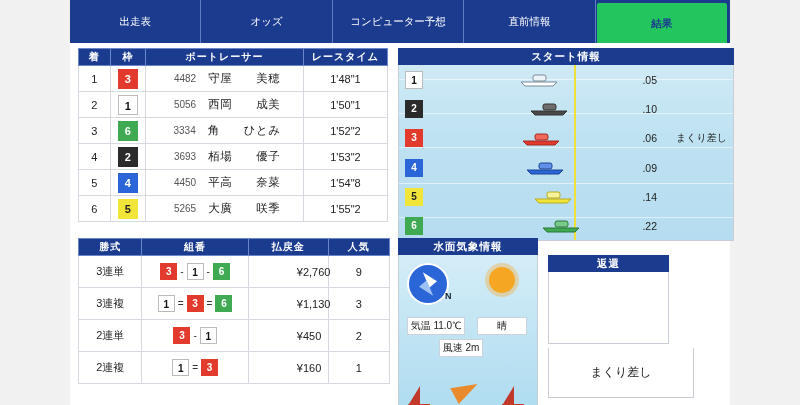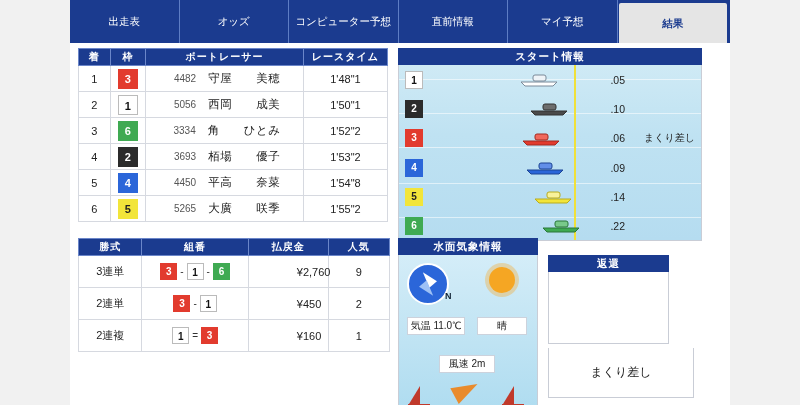--- a/index.html
+++ b/index.html
@@ -27,21 +27,21 @@
     display:flex; align-items:stretch;
   }
   .tab {
     flex:1 1 0; display:flex; align-items:center; justify-content:center;
     color:#fff; font-size:10.5px; line-height:1.15; text-align:center;
     border-right:1px solid #5e7dc4;
     position:relative;
   }
   .tab:last-child { border-right:none; }
   .tab.active {
-    background:#e5e5e5; color:#1b3b8f; font-weight:bold;
+    background:#22c55e; color:#1b3b8f; font-weight:bold;
     margin:3px 3px 0 1px; border-radius:2px 2px 0 0; border-right:none;
   }
   .tab-inner { padding:0 2px; }
 
   
   .panel-head {
     background:#1b3b8f; color:#fff; font-size:10.5px; font-weight:bold;
     text-align:center; height:17px; line-height:17px; letter-spacing:1px;
   }
 
@@ -69,21 +69,21 @@
   .lane-3 { background:#e23b2e; color:#fff; }
   .lane-4 { background:#2b66d9; color:#fff; }
   .lane-5 { background:#f2e53a; color:#222; }
   .lane-6 { background:#3faa52; color:#fff; }
   .racer-cell { text-align:left; padding-left:6px; white-space:nowrap; }
   .racer-num { color:#555; font-size:10px; margin-right:9px; }
   .racer-name { font-size:11.5px; letter-spacing:0.5px; }
   .racer-name .fam { margin-right:24px; }
 
   
-  .start-box { position:absolute; left:398px; top:48px; width:304px; }
+  .start-box { position:absolute; left:398px; top:48px; width:336px; }
   .start-body {
     position:relative; height:176px;
     background:linear-gradient(180deg,#cfeaf5 0%, #bfe2f2 40%, #b5dcf0 100%);
     border:1px solid #c9cdd6; border-top:none;
     overflow:hidden;
   }
   .wave { position:absolute; left:0; width:100%; height:1px; background:rgba(255,255,255,.55); }
   .start-row {
     position:relative; height:29.3px; display:flex; align-items:center;
   }
@@ -148,21 +148,21 @@
     position:absolute; right:22px; top:12px; width:26px; height:26px;
     border-radius:50%; background:#f5a623;
     box-shadow:0 0 0 4px rgba(245,166,35,.35);
   }
   .pill {
     position:absolute; background:#fff; border:1px solid #ccd2dc;
     font-size:10px; height:18px; line-height:16px; text-align:center;
   }
   .pill.temp { left:8px; top:62px; width:58px; }
   .pill.sky  { left:78px; top:62px; width:50px; }
-  .pill.wind { left:40px; top:100px; width:56px; }
+  .pill.wind { left:40px; top:84px; width:44px; }
   .arrow-big {
     position:absolute; left:54px; top:126px; width:0; height:0;
     border-top:9px solid transparent; border-bottom:9px solid transparent;
     border-left:26px solid #e98b2c; transform:rotate(-28deg);
   }
   .sailboat {
     position:absolute; bottom:4px; width:0; height:0;
   }
   .sb-hull {
     position:absolute; width:22px; height:4px; background:#c0392b; border-radius:0 0 3px 3px;
@@ -194,23 +194,20 @@
       <span class="tab-inner">出走表</span>
     </div>
   <div class="tab">
       <span class="tab-inner">オッズ</span>
     </div>
   <div class="tab">
       <span class="tab-inner">コンピューター予想</span>
     </div>
   <div class="tab">
       <span class="tab-inner">直前情報</span>
-    </div>
-  <div class="tab">
-      <span class="tab-inner">マイ予想</span>
     </div>
   <div class="tab active">
       <span class="tab-inner">結果</span>
     </div>
 </div>
 
 <div class="result-box">
   <table class="grid">
     <colgroup>
       <col class="col-rank">
@@ -385,20 +382,34 @@
           <span class="sep">-</span>
           <span class="cb lane-1">1</span>
           <span class="sep">-</span>
           <span class="cb lane-6">6</span>
         </span>
       </td>
       <td class="tall amount">¥2,760</td>
       <td class="tall">9</td>
     </tr>
     <tr>
+      <td class="tall">3連複</td>
+      <td class="tall">
+        <span class="combo">
+          <span class="cb lane-1">1</span>
+          <span class="sep">=</span>
+          <span class="cb lane-3">3</span>
+          <span class="sep">=</span>
+          <span class="cb lane-6">6</span>
+        </span>
+      </td>
+      <td class="tall amount">¥1,130</td>
+      <td class="tall">3</td>
+    </tr>
+    <tr>
       <td class="tall">2連単</td>
       <td class="tall">
         <span class="combo">
           <span class="cb lane-3">3</span>
           <span class="sep">-</span>
           <span class="cb lane-1">1</span>
         </span>
       </td>
       <td class="tall amount">¥450</td>
       <td class="tall">2</td>

